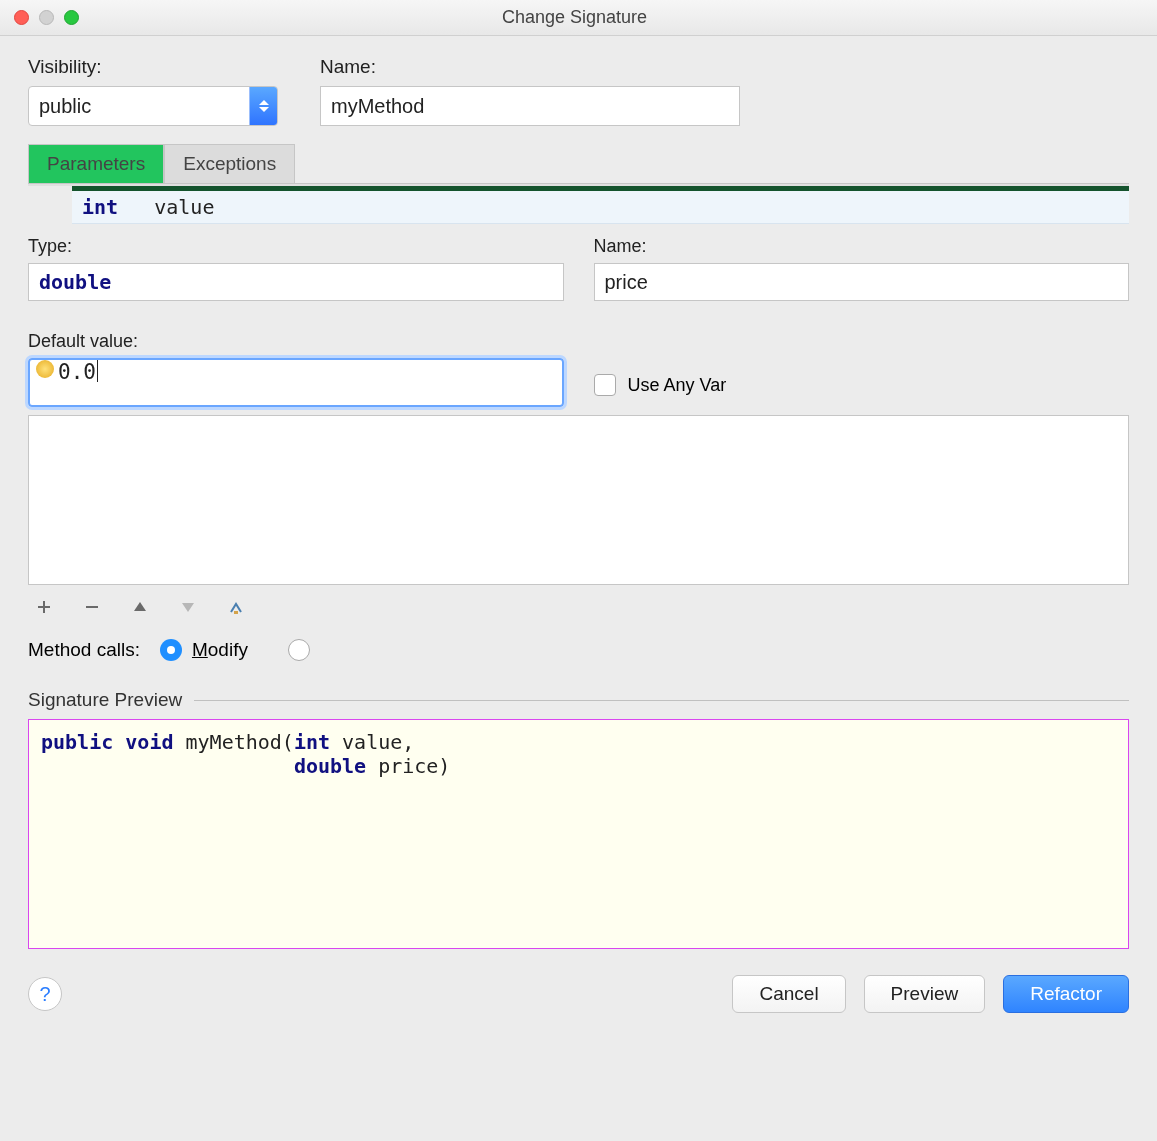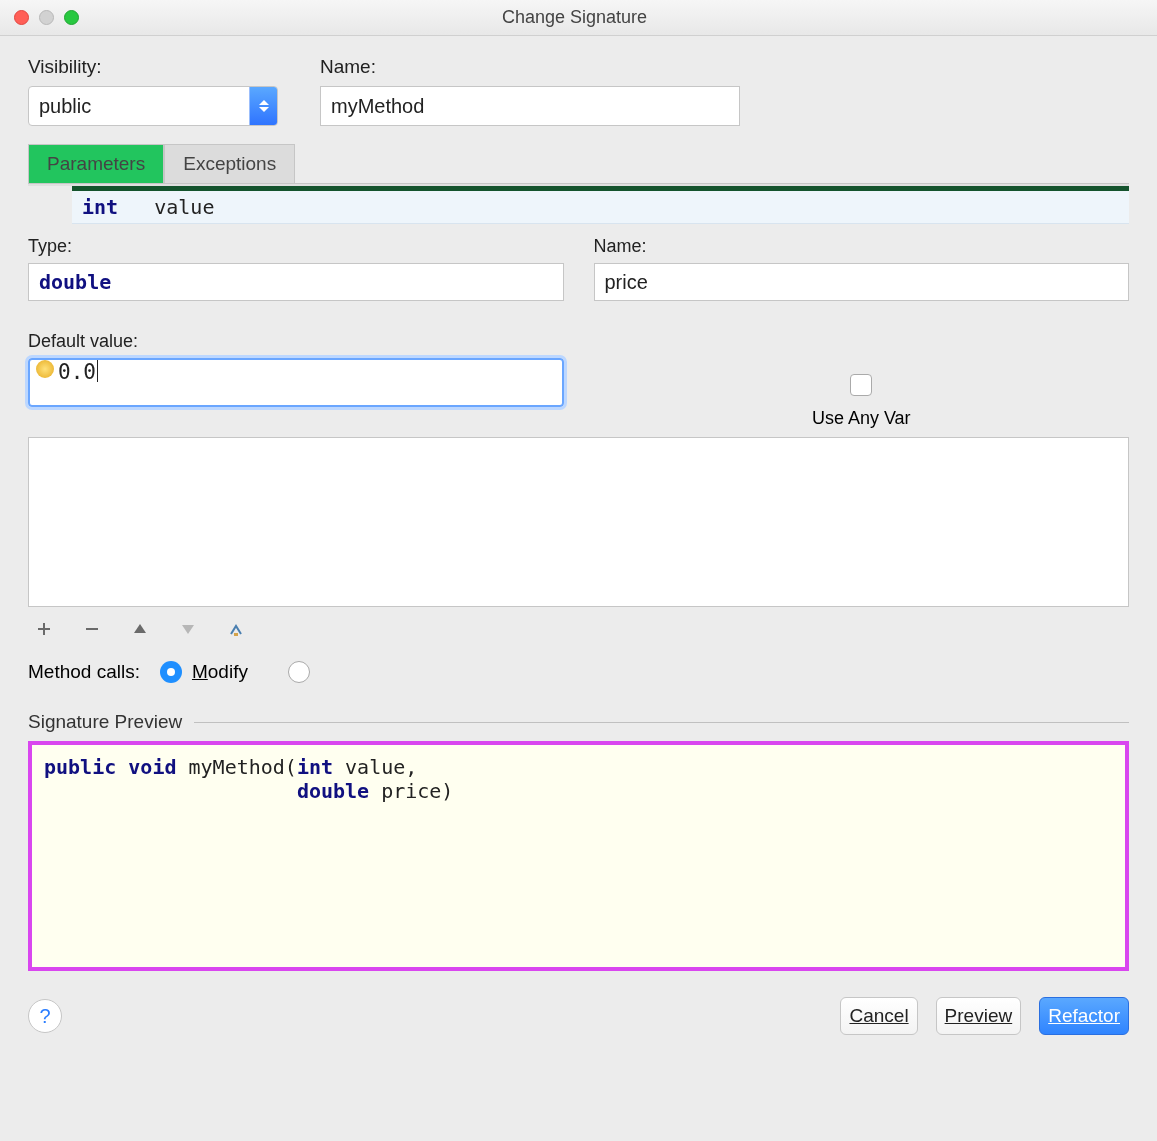--- a/index.html
+++ b/index.html
@@ -105,21 +105,21 @@
   .input-focused {
     border:2px solid #6aa6ff; border-radius:4px; outline:3px solid #bcd7ff;
     height:49px; background:#fff; display:flex; align-items:flex-start; padding:0 6px;
     font-family: Menlo, monospace; font-size:21px;
   }
   .bulb { width:18px; height:18px; border-radius:50%; background:radial-gradient(#ffe17a,#e6aa1f); margin-right:4px; }
   .caret { width:1px; height:22px; background:#222; margin-left:1px; }
   .checkbox {
     width:22px; height:22px; border:1px solid #aaa; border-radius:4px; background:#fff;
   }
-  .use-any { display:flex; align-items:center; gap:12px; margin-top:22px;flex-direction:column; }
+  .use-any { display:flex; align-items:center; gap:12px; margin-top:22px; }
   .blank-area {
     background:#fff; border:1px solid #c6c6c6; height:170px; margin-top:0;
   }
   .toolbar-row {
     display:flex; gap:28px; padding:12px 6px 8px 6px; align-items:center;
   }
   .tool-icon { color:#6a6a6a; font-size:18px; display:flex; align-items:center; justify-content:center; width:20px; height:20px; }
   .method-calls {
     display:flex; align-items:center; gap:20px; margin-top:14px; font-size:19px;
   }
@@ -132,39 +132,39 @@
     content:""; width:8px; height:8px; background:#fff; border-radius:50%;
   }
   .radio-group { display:flex; align-items:center; gap:10px; }
   .underline-first::first-letter { text-decoration: underline; }
   .sig-header {
     display:flex; align-items:center; gap:12px; margin-top:28px;
   }
   .sig-header .line { flex:1; height:1px; background:#c0c0c0; }
   .sig-title { font-size:19px; color:#333; }
   .preview-box {
-    margin-top:8px; background:#fffff0; border:4px solid #d946ef;
+    margin-top:8px; background:#fffff0; border:1px solid #d946ef;
     height:230px; padding:10px 12px;
     font-family: Menlo, monospace; font-size:20px; white-space:pre;
   }
   .kw-blue { color:#101080; font-weight:bold; }
   .nm-black { color:#222; }
   .footer {
     display:flex; align-items:center; margin-top:26px;
   }
   .help {
     width:34px; height:34px; border-radius:50%; border:1px solid #c6c6c6;
     display:flex; align-items:center; justify-content:center; color:#2a7dff; font-size:20px;
     background:#fff;
   }
   .btns { margin-left:auto; display:flex; gap:18px; }
   .btn-mac {
-    height:38px; padding:0 8px; border-radius:6px; font-size:19px;
+    height:38px; padding:0 26px; border-radius:6px; font-size:19px;
     display:flex; align-items:center; justify-content:center;
-    background:linear-gradient(#fff,#f3f3f3); border:1px solid #c6c6c6; color:#222;text-decoration:underline;
+    background:linear-gradient(#fff,#f3f3f3); border:1px solid #c6c6c6; color:#222;
   }
   .btn-mac.primary {
     background:linear-gradient(#5aa8ff,#2f84ff); border:1px solid #2a6fe0; color:#fff;
   }
 </style>
 </head>
 <body>
 
 <div class="titlebar">
   <div class="traffic">

